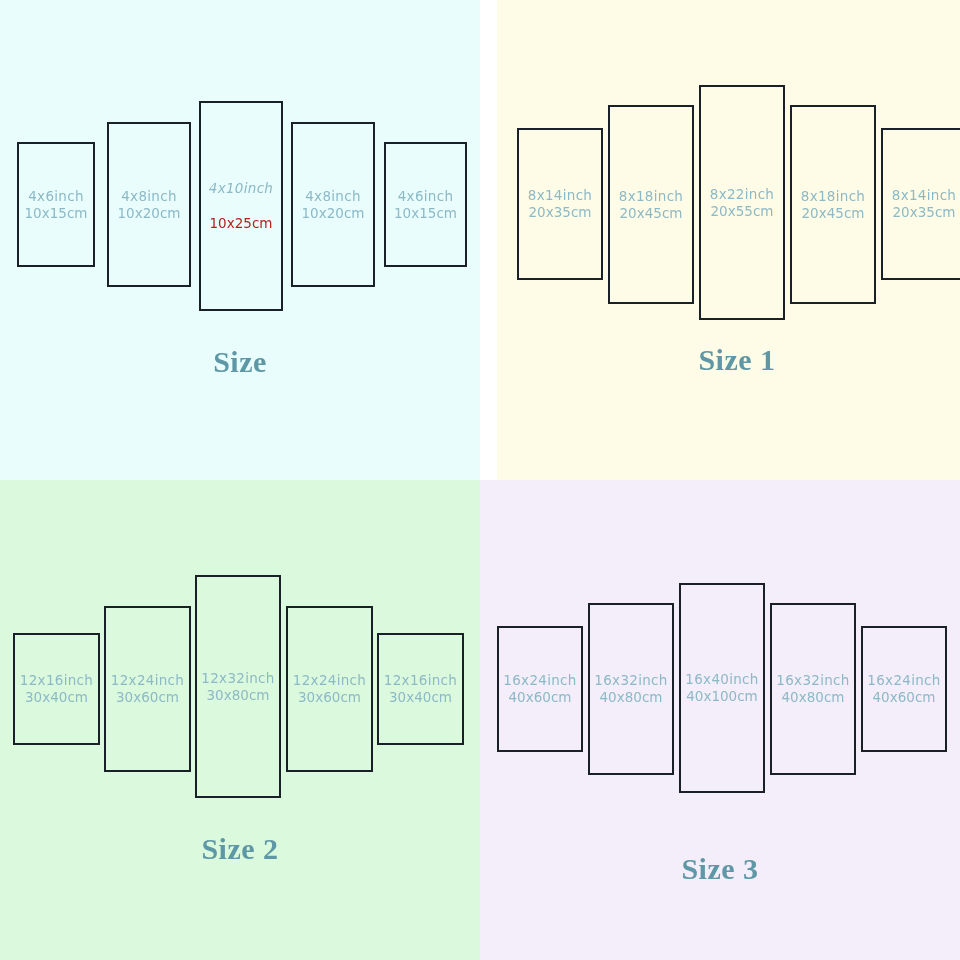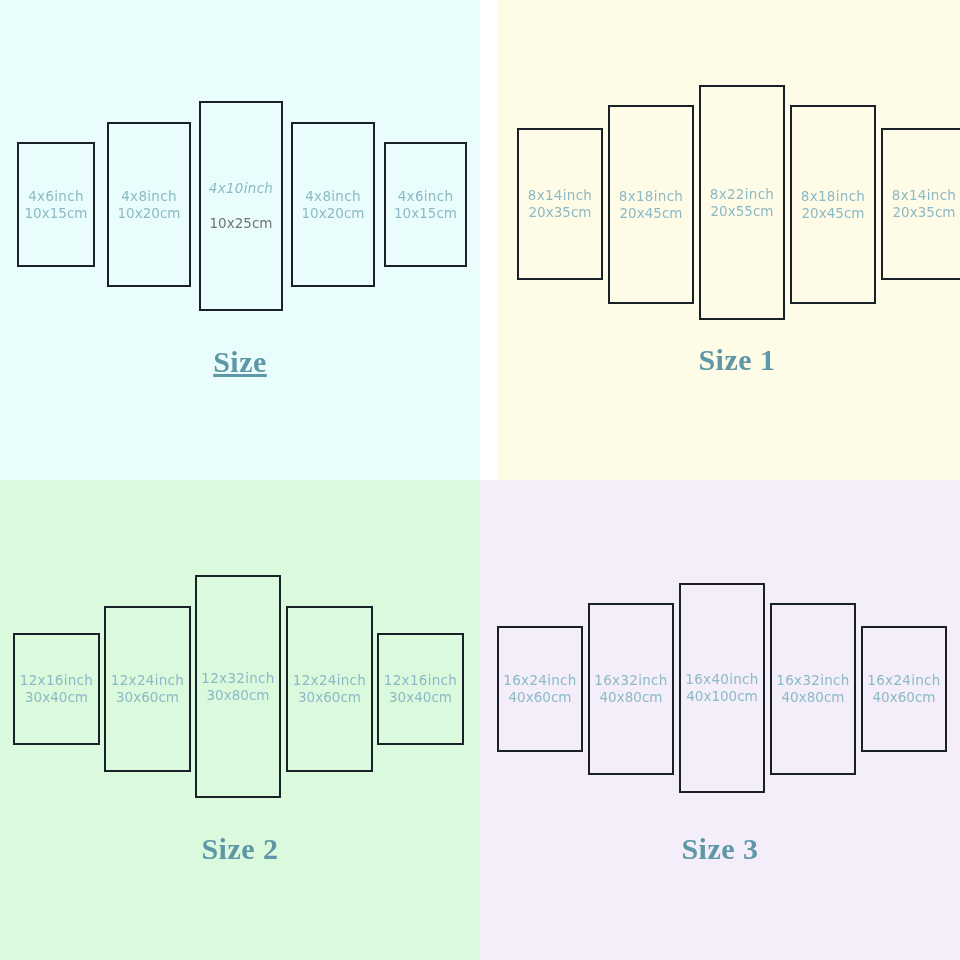--- a/index.html
+++ b/index.html
@@ -82,32 +82,32 @@
         <div class="panel" style="left: 17px; top: 142px; width: 78px; height: 125px; border-color: rgb(26, 32, 39);">
           <div class="panel-line inch" style="color: rgb(140, 185, 198);">4x6inch</div>
           <div class="panel-line cm" style="color: rgb(140, 185, 198);">10x15cm</div>
         </div>
         <div class="panel" style="left: 107px; top: 122px; width: 84px; height: 165px; border-color: rgb(26, 32, 39);">
           <div class="panel-line inch" style="color: rgb(140, 185, 198);">4x8inch</div>
           <div class="panel-line cm" style="color: rgb(140, 185, 198);">10x20cm</div>
         </div>
         <div class="panel" style="left: 199px; top: 101px; width: 84px; height: 210px; border-color: rgb(26, 32, 39);">
           <div class="panel-line inch" style="color: rgb(140, 185, 198); font-style: italic;">4x10inch</div>
-          <div class="panel-line cm" style="color: #737373; margin-top: 18px;">10x25cm</div>
+          <div class="panel-line cm" style="color: #b91c1c; margin-top: 18px;">10x25cm</div>
         </div>
         <div class="panel" style="left: 291px; top: 122px; width: 84px; height: 165px; border-color: rgb(26, 32, 39);">
           <div class="panel-line inch" style="color: rgb(140, 185, 198);">4x8inch</div>
           <div class="panel-line cm" style="color: rgb(140, 185, 198);">10x20cm</div>
         </div>
         <div class="panel" style="left: 384px; top: 142px; width: 83px; height: 125px; border-color: rgb(26, 32, 39);">
           <div class="panel-line inch" style="color: rgb(140, 185, 198);">4x6inch</div>
           <div class="panel-line cm" style="color: rgb(140, 185, 198);">10x15cm</div>
         </div>
       </div>
-      <div class="quad-title" style="top: 345px; color: rgb(94, 151, 165); text-decoration: underline;">Size</div>
+      <div class="quad-title" style="top: 345px; color: rgb(94, 151, 165);">Size</div>
     </div>
     <div class="quadrant" style="background: rgb(254, 252, 231); margin-left: 17px;">
       <div class="panel-stage">
         <div class="panel" style="left: 20px; top: 128px; width: 86px; height: 152px; border-color: rgb(26, 32, 39);">
           <div class="panel-line inch" style="color: rgb(140, 185, 198);">8x14inch</div>
           <div class="panel-line cm" style="color: rgb(140, 185, 198);">20x35cm</div>
         </div>
         <div class="panel" style="left: 111px; top: 105px; width: 86px; height: 199px; border-color: rgb(26, 32, 39);">
           <div class="panel-line inch" style="color: rgb(140, 185, 198);">8x18inch</div>
           <div class="panel-line cm" style="color: rgb(140, 185, 198);">20x45cm</div>
@@ -168,15 +168,15 @@
         </div>
         <div class="panel" style="left: 290px; top: 123px; width: 86px; height: 172px; border-color: rgb(26, 32, 39);">
           <div class="panel-line inch" style="color: rgb(140, 185, 198);">16x32inch</div>
           <div class="panel-line cm" style="color: rgb(140, 185, 198);">40x80cm</div>
         </div>
         <div class="panel" style="left: 381px; top: 146px; width: 86px; height: 126px; border-color: rgb(26, 32, 39);">
           <div class="panel-line inch" style="color: rgb(140, 185, 198);">16x24inch</div>
           <div class="panel-line cm" style="color: rgb(140, 185, 198);">40x60cm</div>
         </div>
       </div>
-      <div class="quad-title" style="top: 352px; color: rgb(94, 151, 165);">Size 3</div>
+      <div class="quad-title" style="top: 372px; color: rgb(94, 151, 165);">Size 3</div>
     </div>
   </div>
 
 </body></html>

